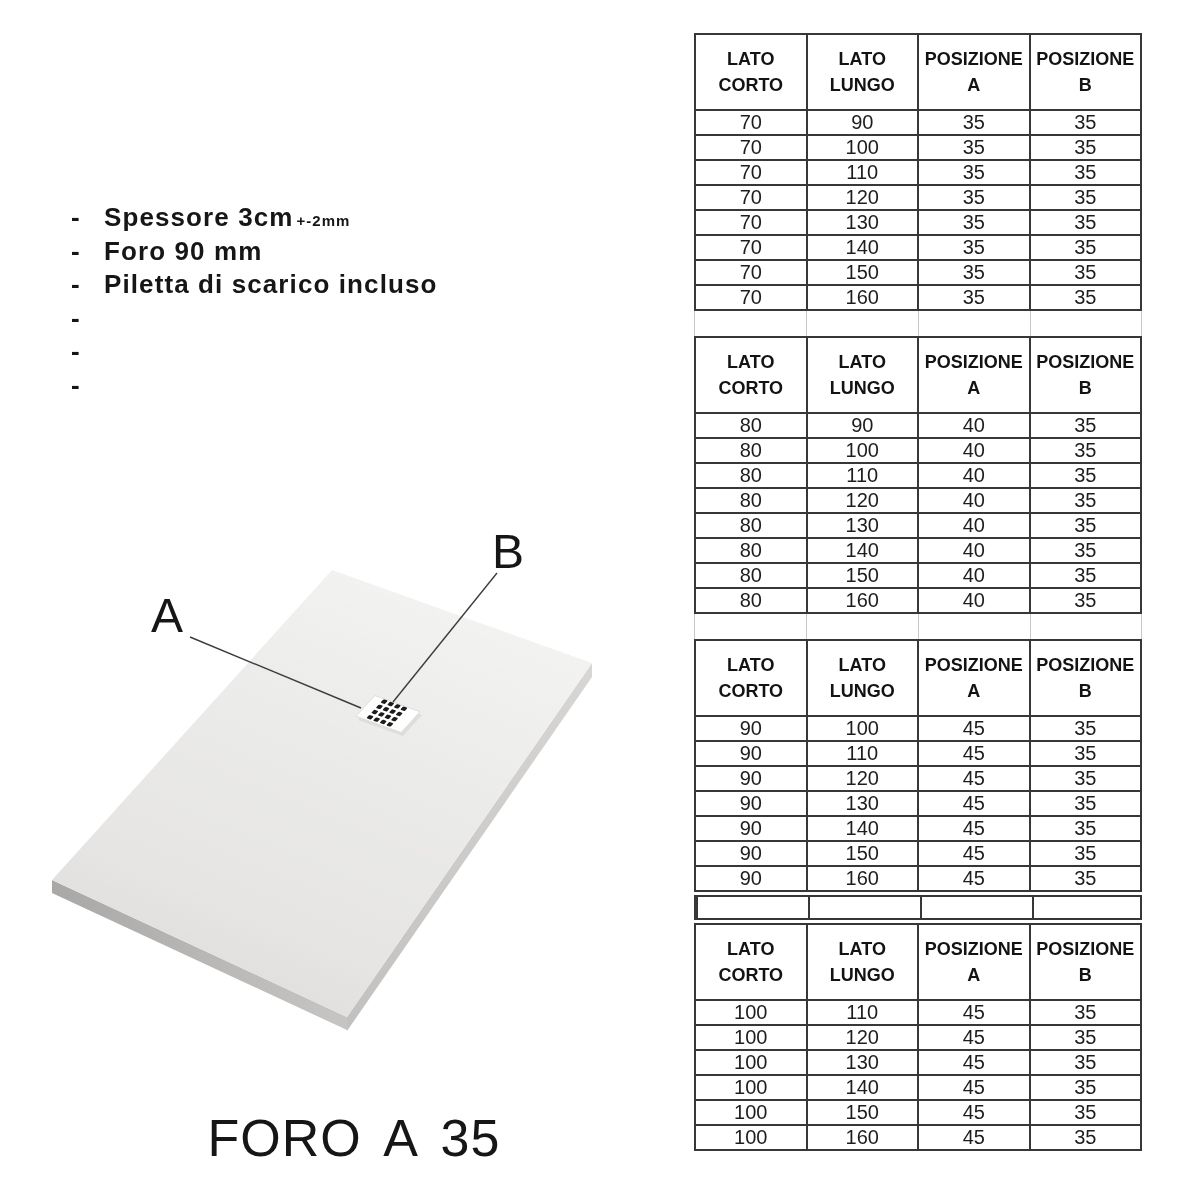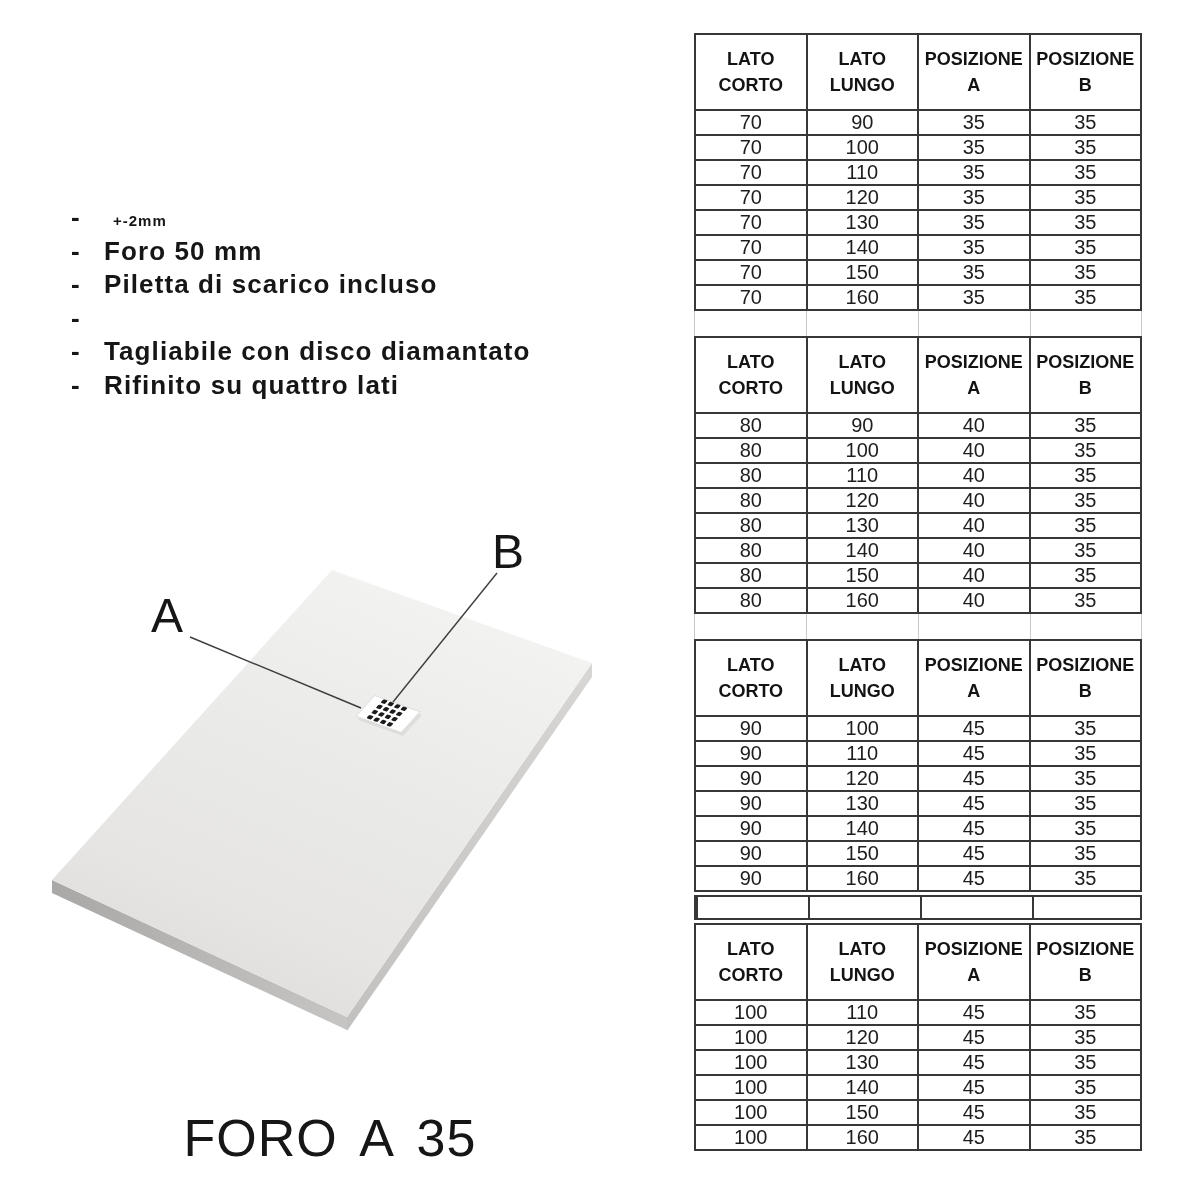--- a/index.html
+++ b/index.html
@@ -6,29 +6,29 @@
   #canvas{position:relative;width:1200px;height:1200px;background:#fff;overflow:hidden;
           font-family:"Liberation Sans","DejaVu Sans",sans-serif;color:#161616;}
 
   
   .heading{position:absolute;left:75px;top:138px;font-size:26px;font-weight:400;
            letter-spacing:3.2px;white-space:nowrap;}
   .features{position:absolute;left:71px;top:202px;margin:0;padding:0;list-style:none;}
   .features li{display:flex;align-items:baseline;height:33.5px;font-size:26px;font-weight:700;
                letter-spacing:1.1px;white-space:nowrap;}
   .features .dash{display:inline-block;width:33px;flex:0 0 33px;}
-  .features .fsmall{font-size:15px;font-weight:700;letter-spacing:1px;margin-left:9px;}
+  .features .fsmall{font-size:15px;font-weight:700;letter-spacing:1px;margin-left:3px;}
 
   .tray-svg{position:absolute;left:20px;top:520px;width:640px;height:560px;}
   .pt-label{position:absolute;font-size:48px;font-weight:400;line-height:1;}
   .label-a{left:151px;top:592px;}
   .label-b{left:492px;top:528px;}
 
   .caption{position:absolute;left:0px;top:1108px;width:660px;text-align:center;
-           font-size:52px;font-weight:400;letter-spacing:1px;word-spacing:9px;white-space:nowrap;}
+           font-size:52px;font-weight:400;letter-spacing:1px;word-spacing:9px;white-space:nowrap;padding-left:24px;}
 
   
   .right-col{position:absolute;left:694px;top:33px;width:448px;}
   table.size-table{border-collapse:collapse;width:448px;table-layout:fixed;background:#fff;}
   table.size-table th,table.size-table td{border:2px solid #373737;padding:0;text-align:center;overflow:hidden;}
   table.size-table thead tr{height:76px;}
   table.size-table tbody tr{height:18px;}
   table.size-table th{font-size:18px;font-weight:700;line-height:26px;color:#131313;}
   table.size-table td{font-size:20px;font-weight:400;color:#1d1d1d;}
 
@@ -39,40 +39,39 @@
 </style>
 </head>
 <body>
 
 <div id="canvas">
 
 
   <ul class="features">
       <li>
         <span class="dash">-</span>
+        <span class="ftext">Spessore 3cm</span>
         <span class="fsmall">+-2mm</span>
       </li>
       <li>
         <span class="dash">-</span>
-        <span class="ftext">Foro 50 mm</span>
+        <span class="ftext">Foro 90 mm</span>
       </li>
       <li>
         <span class="dash">-</span>
         <span class="ftext">Piletta di scarico incluso</span>
       </li>
       <li>
         <span class="dash">-</span>
       </li>
       <li>
         <span class="dash">-</span>
-        <span class="ftext">Tagliabile con disco diamantato</span>
-      </li>
-      <li>
-        <span class="dash">-</span>
-        <span class="ftext">Rifinito su quattro lati</span>
+      </li>
+      <li>
+        <span class="dash">-</span>
       </li>
     </ul>
 
   <svg class="tray-svg" viewBox="20 520 640 560" xmlns="http://www.w3.org/2000/svg">
     <defs>
       <linearGradient id="topg" gradientUnits="userSpaceOnUse" x1="430" y1="580" x2="250" y2="1010">
         <stop offset="0" stop-color="#f3f3f2"></stop>
         <stop offset="0.45" stop-color="#eaeae9"></stop>
         <stop offset="0.8" stop-color="#e6e5e4"></stop>
         <stop offset="1" stop-color="#dfdedd"></stop>

